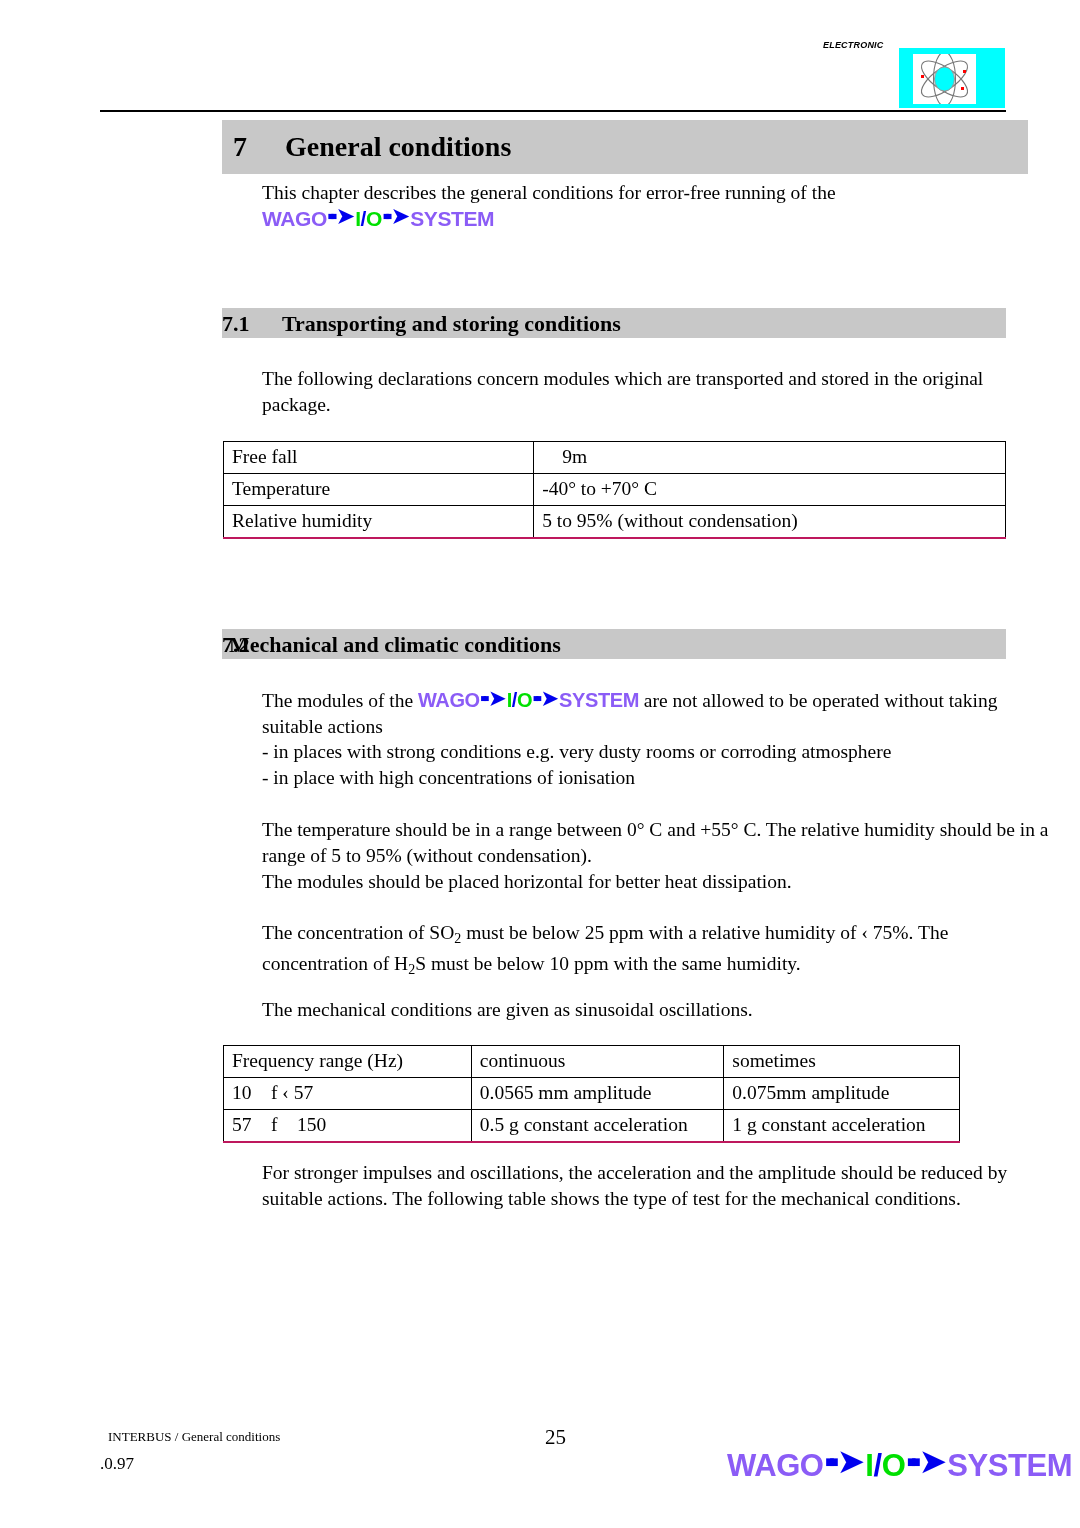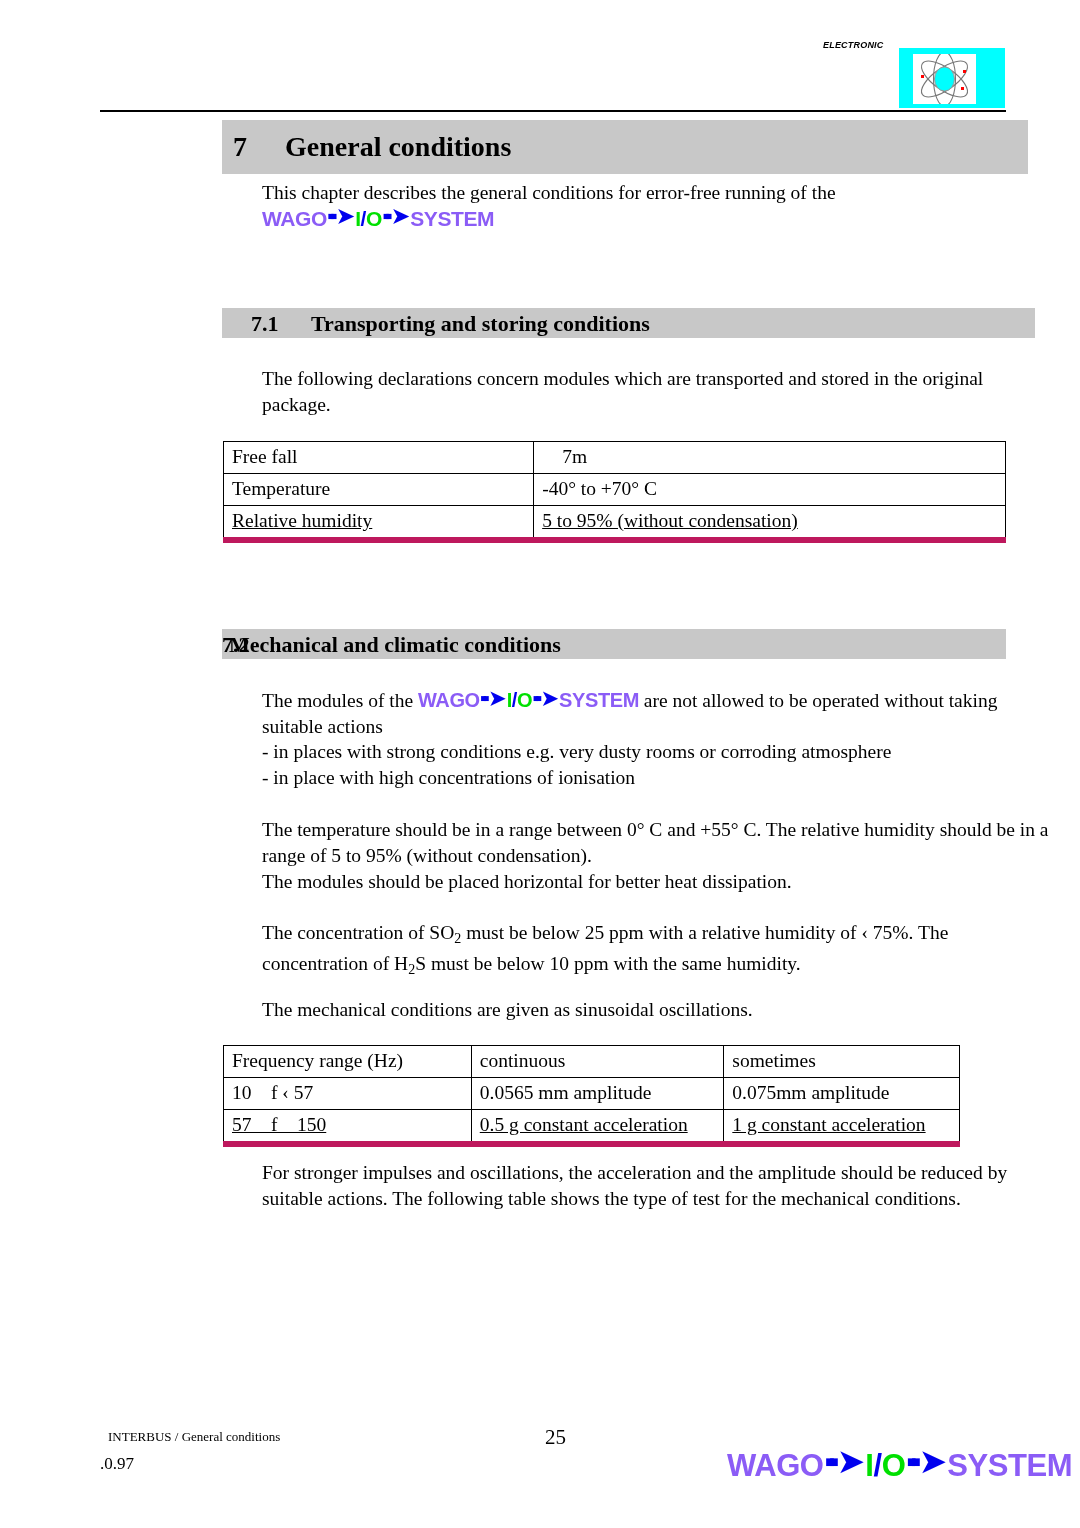--- a/index.html
+++ b/index.html
@@ -69,21 +69,20 @@
     font-size: 28px;
     line-height: 32px;
     padding: 11px;
   }
   #h1-bar .num { display:inline-block; width: 52px; }
   #h2-bar {
     left: 222px; top: 308px;
     width: 784px; height: 30px;
     font-size: 22px;
     line-height: 31px;
-    padding-left: 29px;
   }
   #h2-bar .num { display:inline-block; width: 60px; }
   #h3-bar {
     left: 222px; top: 629px;
     width: 784px; height: 30px;
     font-size: 22px;
     line-height: 31px;
   }
   #h3-bar .num { display:inline-block; width: 0px; margin-right: 7px;}
 
@@ -129,21 +128,21 @@
     font-size: 19.5px;
     background: #fff;
   }
   table.doc-table td {
     border: 1px solid #000000;
     padding: 3px 8px 4px 8px;
     vertical-align: top;
     line-height: 24px;
     font-weight: normal;
   }
-  table.doc-table tr:last-child td { border-bottom: 6px solid #be185d; text-decoration: underline; }
+  table.doc-table tr:last-child td { border-bottom: 2px solid #be185d; }
 
   #table-transport { left: 223px; top: 441px; width: 783px; }
   #table-transport td.c0 { width: 313px; }
   #table-transport td.c1 { width: 470px; }
   #table-transport td.indent { padding-left: 28px; }
 
   #table-mechanical { left: 223px; top: 1045px; width: 737px; }
   #table-mechanical td.c0 { width: 264px; }
   #table-mechanical td.c1 { width: 270px; }
   #table-mechanical td.c2 { width: 249px; }
@@ -216,21 +215,21 @@
 </div>
 
 <div class="h-bar" id="h2-bar"><span class="num">7.1</span><span>Transporting and storing conditions</span></div>
 
 <div class="para" style="top:366px;">The following declarations concern modules which are transported and stored in the original package.</div>
 
 <table class="doc-table" id="table-transport">
   <tbody>
   <tr>
     <td class="c0">Free fall</td>
-    <td class="c1 indent">7m</td>
+    <td class="c1 indent">9m</td>
   </tr>
   <tr>
     <td class="c0">Temperature</td>
     <td class="c1">-40° to +70° C</td>
   </tr>
   <tr>
     <td class="c0">Relative humidity</td>
     <td class="c1">5 to 95% (without condensation)</td>
   </tr>
 </tbody>

